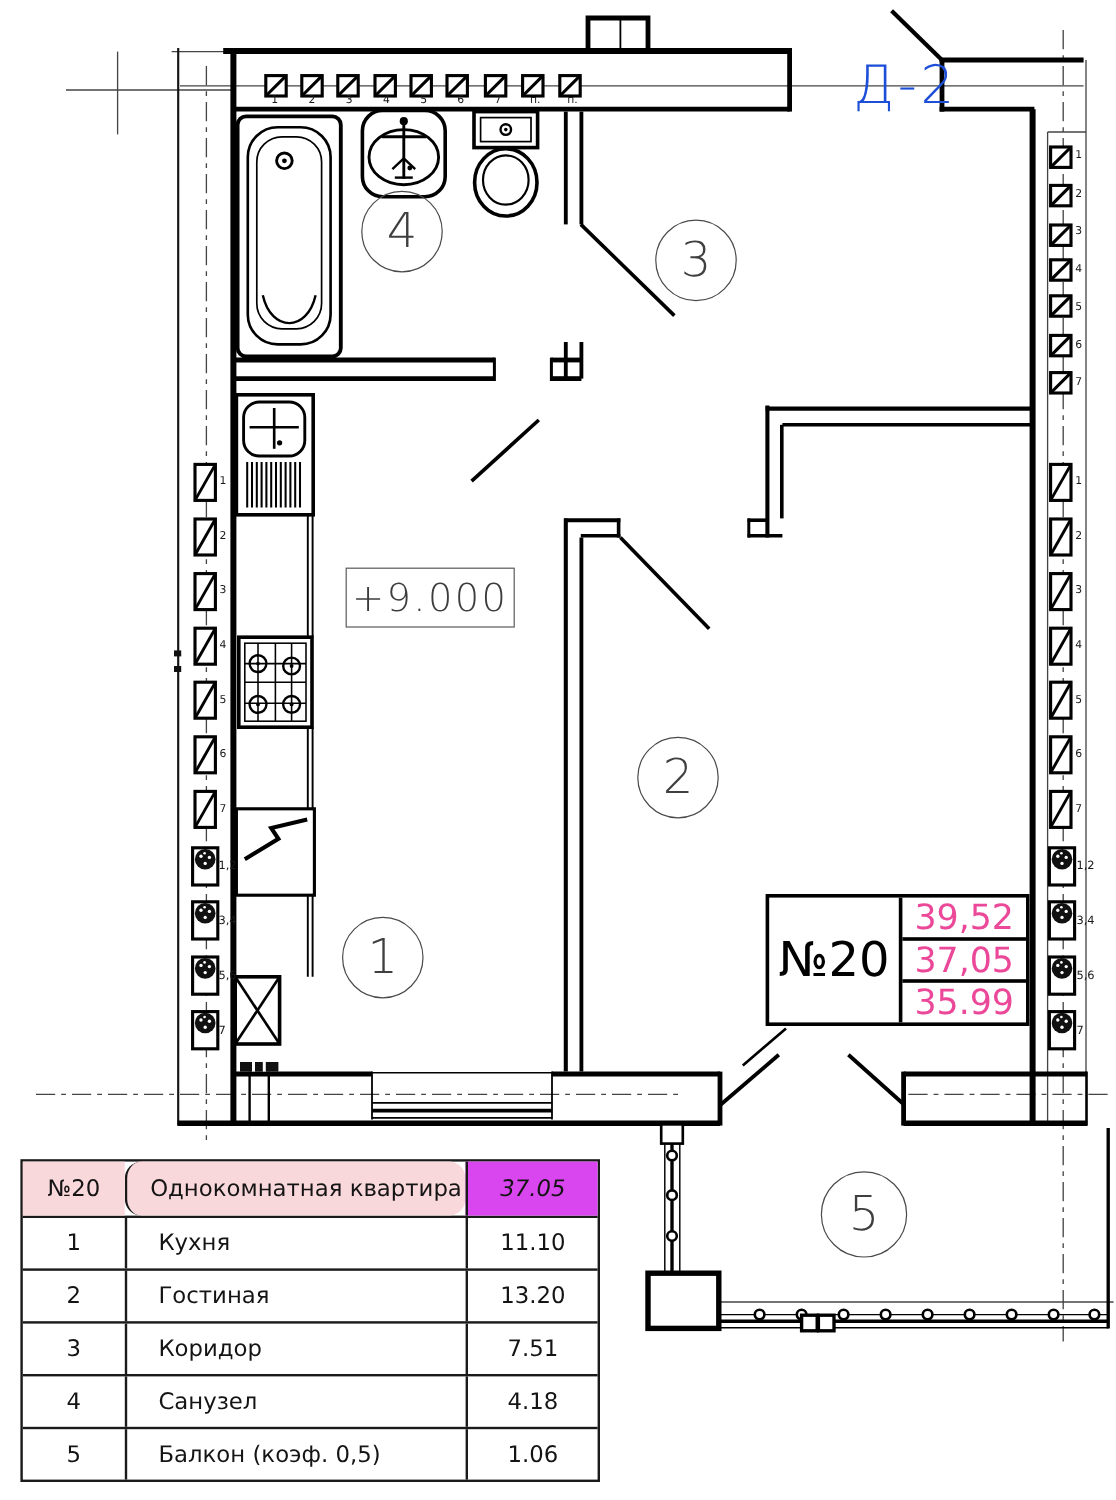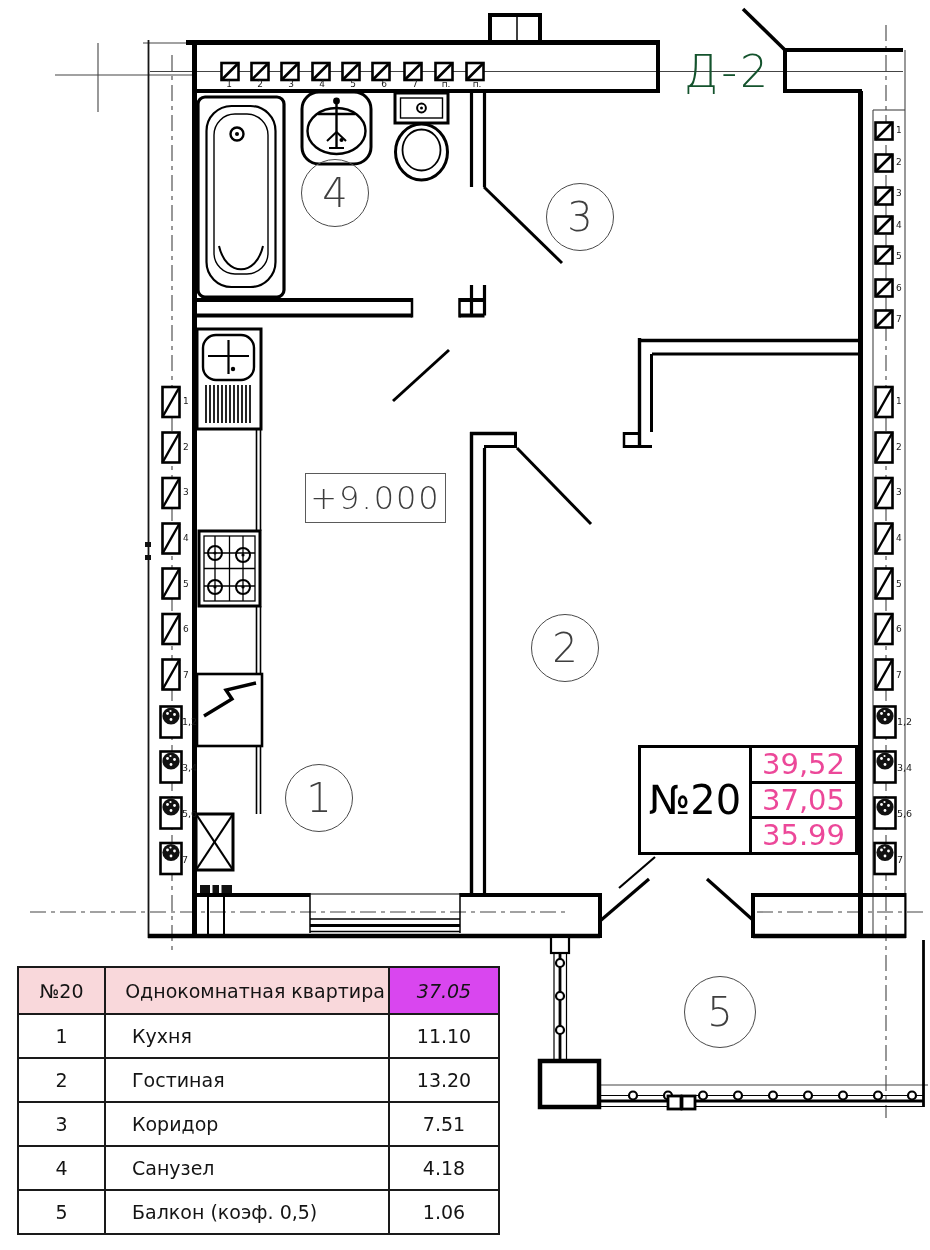--- a/index.html
+++ b/index.html
@@ -23,31 +23,31 @@
     display:flex; align-items:center; justify-content:center; font-size:32px; color:#3d3d3d;
     letter-spacing:2px; font-weight:300; }
   
   .apt-box { width:220px; height:110px; border:3px solid #000; background:#fff; display:flex; }
   .apt-num { width:111px; border-right:3px solid #000; display:flex; align-items:center;
     justify-content:center; font-size:40px; color:#000; }
   .apt-vals { flex:1; display:flex; flex-direction:column; }
   .apt-val { flex:1; display:flex; align-items:center; justify-content:center; font-size:29px;
     color:#ec4899; line-height:1; }
   .apt-val.mid { border-top:3px solid #000; border-bottom:3px solid #000; }
-  .door-label { font-size:44px; font-weight:300; color:#14532d; letter-spacing:3px; }
+  .door-label { font-size:44px; font-weight:300; color:#1d4ed8; letter-spacing:3px;margin-left:27px; }
   
   .legend { left:17px; top:966px; width:483px; border:2.5px solid #1a1a1a; background:#fff; }
   .t-row { display:grid; grid-template-columns:85px 1fr 110px; height:44px; }
   .t-row.hdr { height:45px; }
   .t-row + .t-row { border-top:2px solid #1a1a1a; }
   .t-cell { display:flex; align-items:center; font-size:19px; color:#141414; }
   .t-cell + .t-cell { border-left:2px solid #1a1a1a; }
   .t-cell.c { justify-content:center; }
   .t-cell.name { padding-left:26px; }
-  .t-row.hdr .t-cell.name { justify-content:center; padding-left:16px; }
+  .t-row.hdr .t-cell.name { justify-content:center; padding-left:16px;border-radius:14px; }
 </style>
 </head>
 <body>
 
 <div class="stage">
 
   <svg class="plan-svg" width="930" height="1250" viewBox="0 0 930 1250">
     <defs>
       <g id="sq">
         <rect width="17" height="17" fill="#fff" stroke="#000" stroke-width="2.6"></rect>
@@ -275,21 +275,21 @@
       <circle cx="878" cy="1095.5" r="4" stroke-width="2.2" fill="#fff"></circle>
       <circle cx="912" cy="1095.5" r="4" stroke-width="2.2" fill="#fff"></circle>
       <rect x="668" y="1096" width="13" height="13" stroke-width="2.8" fill="#fff"></rect>
       <rect x="682" y="1096" width="13" height="13" stroke-width="2.8" fill="#fff"></rect>
       <line x1="923.5" y1="940" x2="923.5" y2="1107" stroke-width="2.8"></line>
     </g>
   </svg>
 
   <div class="ov door-label" style="left:684px; top:46px;">Д-2</div>
 
-  <div class="ov elev-box" style="left:305px; top:473px;">
+  <div class="ov elev-box" style="left:288px; top:473px;">
     <span>+9.000</span>
   </div>
 
   <div class="ov apt-box" style="left:638px; top:745px;">
     <div class="apt-num">№20</div>
     <div class="apt-vals">
       <div class="apt-val">39,52</div>
       <div class="apt-val mid">37,05</div>
       <div class="apt-val">35.99</div>
     </div>

